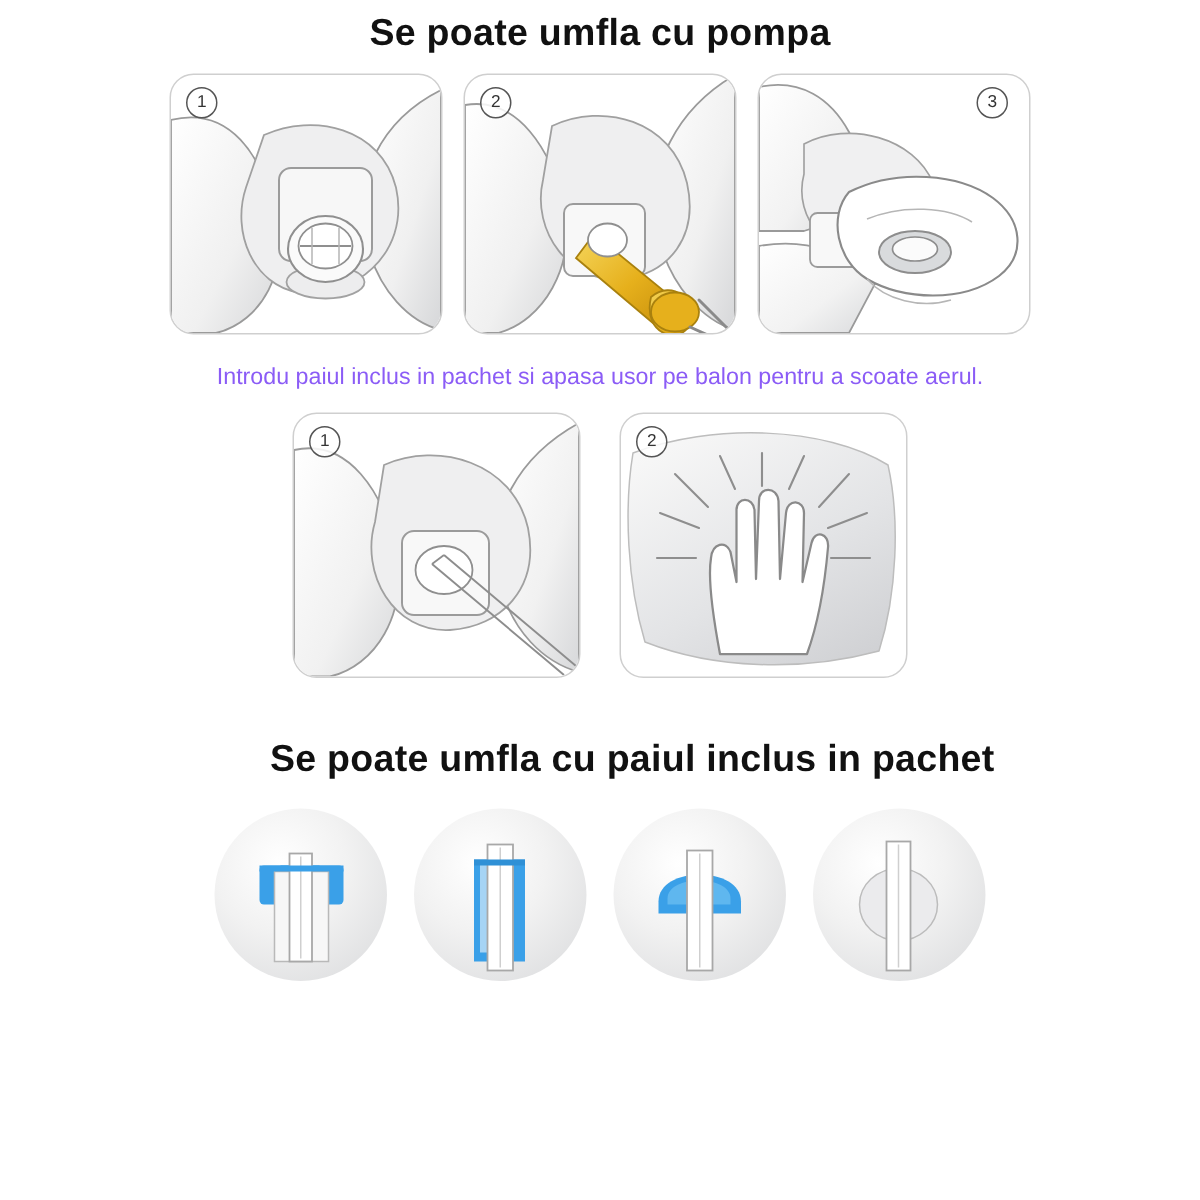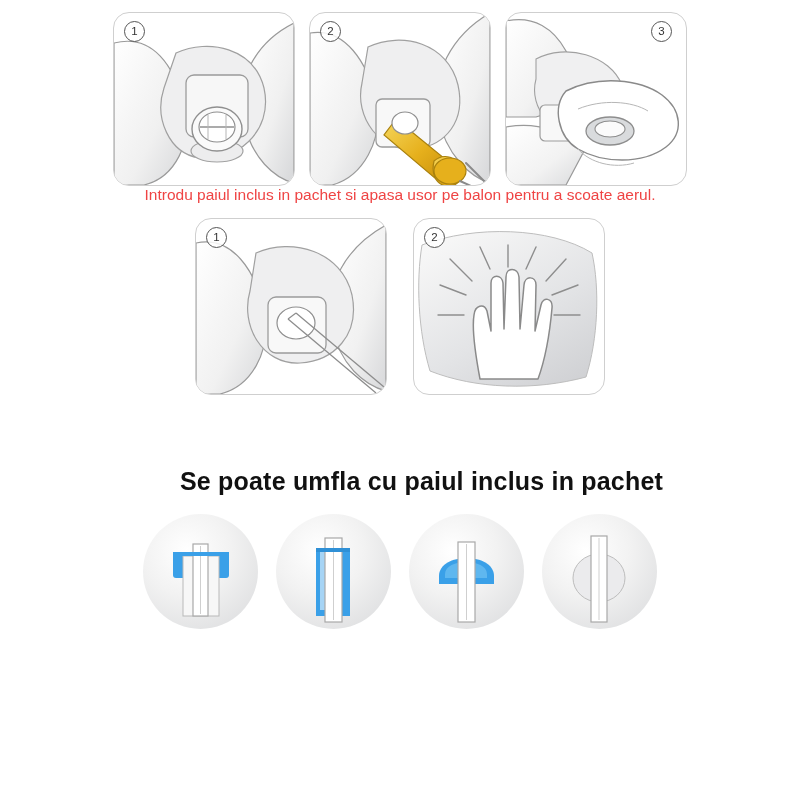--- a/index.html
+++ b/index.html
@@ -28,21 +28,22 @@
     letter-spacing: 0.2px;
     color: #111;
   }
   .title-1 { margin-top: 8px; }
   .title-2 { margin-top: 18px; }
   .title-3 { margin-top: 0px; }
 
   .caption {
     text-align: center;
     font-size: 15.5px;
-    color: #ef4444;
+    color: #8b5cf6;
+    margin-top: 20px;
   }
 
   .row {
     display: flex;
     justify-content: center;
     align-items: flex-start;
   }
 
   .row-1 { margin-top: 12px; gap: 14px; }
   .row-2 { margin-top: 14px; gap: 26px; }
@@ -89,20 +90,21 @@
     align-items: center;
   }
 
   svg { display: block; }
 </style>
 </head>
 <body>
 
 <div class="page">
 
+  <div class="section-title title-1">Se poate umfla cu pompa</div>
 
   <div class="row row-1">
 
     <div class="panel p1">
       <div class="badge">1</div>
       <svg width="180" height="172" viewBox="0 0 180 172">
         <defs>
           <linearGradient id="g1" x1="0" y1="0" x2="1" y2="1">
             <stop offset="0%" stop-color="#ffffff"></stop>
             <stop offset="60%" stop-color="#f0f0f0"></stop>
@@ -219,21 +221,21 @@
           <line x1="166" y1="96" x2="140" y2="96"></line>
           <line x1="94" y1="26" x2="94" y2="48"></line>
           <line x1="66" y1="28" x2="76" y2="50"></line>
           <line x1="122" y1="28" x2="112" y2="50"></line>
         </g>
         <path d="M66 160 C60 128 58 108 60 96 C61 86 70 84 73 92 L77 112 L77 64 C77 55 88 55 89 64 L90 110 L92 58 C92 48 104 48 105 58 L106 110 L110 66 C111 56 122 57 122 66 L121 112 L127 86 C129 77 139 79 138 89 C136 112 132 138 124 160 Z" fill="#ffffff" stroke="#8a8a8a" stroke-width="1.5" stroke-linejoin="round"></path>
       </svg>
     </div>
   </div>
 
-  <div class="section-title title-3" style="margin-top:72px;padding-left:43px;">Se poate umfla cu paiul inclus in pachet</div>
+  <div class="section-title title-3" style="margin-top:40px;padding-left:43px;">Se poate umfla cu paiul inclus in pachet</div>
 
   <div class="row row-3">
 
     <div class="circle-wrap">
       <div class="circle">
         <svg width="115" height="115" viewBox="0 0 115 115">
           <rect x="30" y="38" width="56" height="26" rx="3" fill="#3aa0e8"></rect>
           <rect x="44" y="38" width="26" height="62" fill="#3aa0e8"></rect>
           <rect x="40" y="42" width="36" height="60" fill="#f7f7f7" stroke="#b9b9b9" stroke-width="1"></rect>
           <rect x="50" y="30" width="15" height="72" fill="#ffffff" stroke="#a8a8a8" stroke-width="1.2"></rect>

